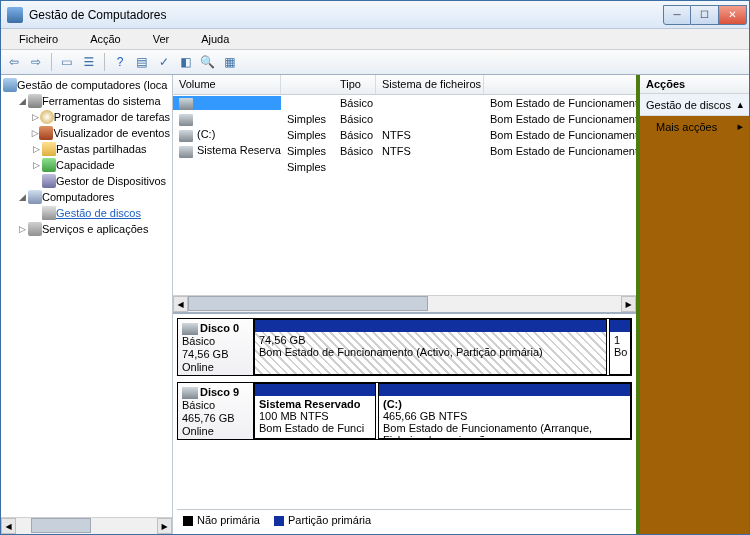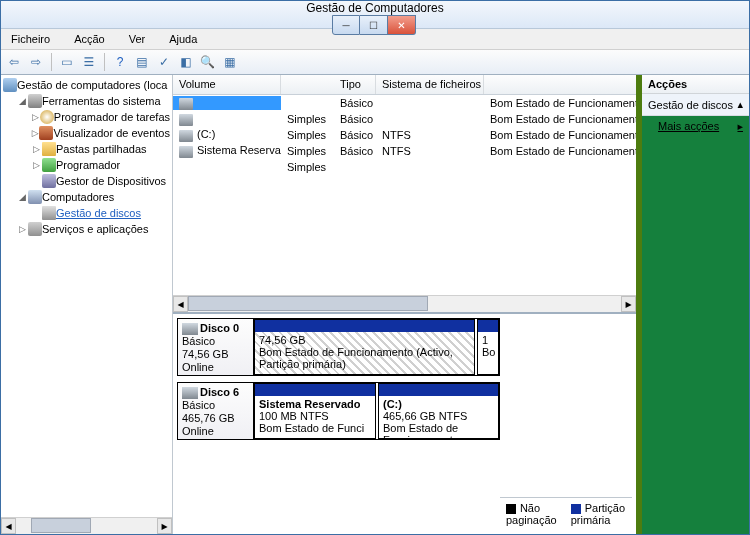--- a/index.html
+++ b/index.html
@@ -1,24 +1,24 @@
 <!DOCTYPE html>
 <html><head>
 <meta charset="utf-8">
 <style>
 * { box-sizing: border-box; margin: 0; padding: 0; }
 body { font-family: "Segoe UI", Tahoma, sans-serif; font-size: 11px; background: #fff; width: 750px; height: 535px; overflow: hidden; border: 1px solid #3b6ea5; }
-.titlebar { height: 28px; background: linear-gradient(#f3f7fc, #dce8f7); display: flex; align-items: center; border-bottom: 1px solid #b8c8d9; flex-direction: column; }
+.titlebar { height: 28px; background: linear-gradient(#f3f7fc, #dce8f7); display: flex; align-items: center; border-bottom: 1px solid #b8c8d9; }
 .titlebar-icon { width: 16px; height: 16px; margin: 0 6px; display:inline-block; background: linear-gradient(#7cb0e8,#3b6ea5); border-radius:2px; }
 .titlebar-title { flex: 1; color: #000; font-size: 12px; }
 .winbtns { display: flex; height: 20px; margin-right: 2px; }
 .winbtn { width: 28px; height: 20px; display:flex; align-items:center; justify-content:center; border:1px solid #5a7ca3; border-left:none; background: linear-gradient(#e8f0fa,#c8daf0); font-size:10px; color:#333; }
 .winbtn:first-child { border-left:1px solid #5a7ca3; border-radius: 0 0 0 3px;}
 .winbtn.close { background: linear-gradient(#f39e8d,#d9523b); color:#fff; border-radius: 0 0 3px 0;}
-.menubar { height: 20px; display:flex; align-items:center; padding: 0 4px; gap: 12px; background:#f0f0f0; }
+.menubar { height: 20px; display:flex; align-items:center; padding: 0 12px; gap: 20px; background:#f0f0f0; }
 .menubar span { padding: 2px 6px; }
 .toolbar { height: 26px; border-top:1px solid #d0d0d0; border-bottom:1px solid #a0b0c0; display:flex; align-items:center; padding: 0 4px; gap:4px; background: linear-gradient(#fcfcfc,#e8eef6); }
 .tbtn { width:18px; height:18px; display:flex; align-items:center; justify-content:center; font-size:12px; color:#3b6ea5; }
 .tsep { width:1px; height:18px; background:#c0c0c0; margin:0 2px;}
 .content { display:flex; height: calc(535px - 28px - 20px - 26px - 2px); }
 .tree { width: 172px; border-right:1px solid #c0c8d0; padding: 2px; overflow:hidden; position:relative;}
 .tree ul { list-style:none; }
 .tree li { white-space: nowrap; padding: 1px 0; }
 .tree .row { display:flex; align-items:center; gap:0; }
 .tree .indent0 { padding-left: 0;}
@@ -46,37 +46,37 @@
 .col-vol { width:108px;} .col-esq{width:53px;margin-top:31px;} .col-tipo{width:42px;} .col-sf{width:108px;} .col-cap{flex:1;}
 .listbody { flex:0 0 auto; height:200px; overflow:hidden; position:relative; background:#fff;}
 .listrow { display:flex; height:16px; align-items:center;}
 .listrow div { padding:0 6px; white-space:nowrap; overflow:hidden;}
 .listrow .vicon { width:14px; height:12px; background: linear-gradient(#d0d8e0,#808890); border-radius:1px; display:inline-block; margin-right:4px; vertical-align:middle;}
 .listrow.sel .col-vol { background:#3399ff; color:#fff;}
 .list-hscroll { height:17px; background:#f0f0f0; border-top:1px solid #d0d0d0; display:flex;}
 .list-hscroll .arr{width:15px;background:#e8e8e8;border:1px solid #c0c0c0;display:flex;align-items:center;justify-content:center;font-size:8px;}
 .list-hscroll .track{flex:1;position:relative;}
 .list-hscroll .thumb{position:absolute;left:0;top:0;height:15px;width:240px;background:#c8d0dc;border:1px solid #a0a8b4;}
-.graphical { flex:1; border-top:2px solid #a0b0c0; padding:4px; overflow:hidden; display:flex; flex-direction:row;}
+.graphical { flex:1; border-top:2px solid #a0b0c0; padding:4px; overflow:hidden; display:flex; flex-direction:column;}
 .diskrow { display:flex; border:1px solid #000; margin-bottom:6px; height:58px;}
 .diskinfo { width:76px; border-right:1px solid #000; padding:3px 4px; background: linear-gradient(#fdfdfd,#f0f0f4); font-size:11px; line-height:13px;}
 .diskinfo .dicon{width:16px;height:12px;background:linear-gradient(#d0d8e0,#808890);display:inline-block;margin-right:2px;vertical-align:middle;}
 .diskinfo b{font-weight:bold;}
 .parts { flex:1; display:flex; gap:2px; padding:0;}
 .part { border:1px solid #000; display:flex; flex-direction:column; overflow:hidden;}
 .part .phdr { height:12px; background:#1030a0;}
 .part .pbody { flex:1; padding:2px 4px; font-size:11px; line-height:12px; overflow:hidden;}
 .part.unalloc .pbody { background: repeating-linear-gradient(45deg,#fff,#fff 4px,#d0d0d0 4px,#d0d0d0 6px);}
 .legend { border-top:1px solid #c0c8d0; padding:4px 6px; display:flex; gap:14px; align-items:center; margin-top:auto;}
 .legend .sw { width:10px; height:10px; display:inline-block; margin-right:4px; vertical-align:middle;}
 .legend .sw.black{background:#000;} .legend .sw.blue{background:#1030a0;}
-.actions { width:113px; border-left:6px solid #4d7c0f; background:#15803d;}
+.actions { width:113px; border-left:4px solid #4d7c0f; background:#a16207;}
 .actions .ahdr { background: linear-gradient(#fdfdfd,#ecf0f4); border-bottom:1px solid #d0d4d8; padding:3px 6px; font-weight:bold;}
 .actions .asec { background:#eef3fa; border-bottom:1px solid #d8dce4; padding:4px 6px; display:flex; justify-content:space-between; align-items:center;}
-.actions .aitem { padding:4px 6px 4px 16px; display:flex; justify-content:space-between; align-items:flex-start;text-decoration:underline;}
+.actions .aitem { padding:4px 6px 4px 16px; display:flex; justify-content:space-between; align-items:flex-end;}
 </style>
 </head>
 <body>
 
 <div class="titlebar">
   <span class="titlebar-icon"></span>
   <span class="titlebar-title">Gestão de Computadores</span>
   <div class="winbtns">
     <div class="winbtn">─</div>
     <div class="winbtn">☐</div>
@@ -140,21 +140,21 @@
           <div class="row">
             <span class="expander">▷</span>
             <span class="ticon folder"></span>
             <span>Pastas partilhadas</span>
           </div>
         </li>
       <li class="indent2">
           <div class="row">
             <span class="expander">▷</span>
             <span class="ticon perf"></span>
-            <span>Programador</span>
+            <span>Capacidade</span>
           </div>
         </li>
       <li class="indent2">
           <div class="row">
             <span class="expander"></span>
             <span class="ticon dev"></span>
             <span>Gestor de Dispositivos</span>
           </div>
         </li>
       <li class="indent1">
@@ -241,35 +241,35 @@
                 <div class="phdr"></div>
                 <div class="pbody">74,56 GB<br>Bom Estado de Funcionamento (Activo, Partição primária)</div>
               </div>
               <div class="part" style="flex: 0 0 22px;">
                 <div class="phdr"></div>
                 <div class="pbody">1<br>Bo</div>
               </div>
             </div>
           </div>
           <div class="diskrow">
-            <div class="diskinfo"><span class="dicon"></span><b>Disco 6</b><br>Básico<br>465,76 GB<br>Online</div>
+            <div class="diskinfo"><span class="dicon"></span><b>Disco 9</b><br>Básico<br>465,76 GB<br>Online</div>
             <div class="parts">
               <div class="part" style="flex: 0 0 122px;">
                 <div class="phdr"></div>
                 <div class="pbody"><b>Sistema Reservado</b><br>100 MB NTFS<br>Bom Estado de Funci</div>
               </div>
               <div class="part" style="flex: 1 1 0%;">
                 <div class="phdr"></div>
                 <div class="pbody"><b>(C:)</b><br>465,66 GB NTFS<br>Bom Estado de Funcionamento (Arranque, Ficheiro de paginação,</div>
               </div>
             </div>
           </div>
         </div>
       <div class="legend">
-        <span><span class="sw black"></span><span>Não paginação</span></span>
+        <span><span class="sw black"></span><span>Não primária</span></span>
         <span><span class="sw blue"></span><span>Partição primária</span></span>
       </div>
     </div>
   </div>
 
   <div class="actions">
     <div class="ahdr">Acções</div>
     <div class="asec">
         <span>Gestão de discos</span>
         <span>▴</span>

